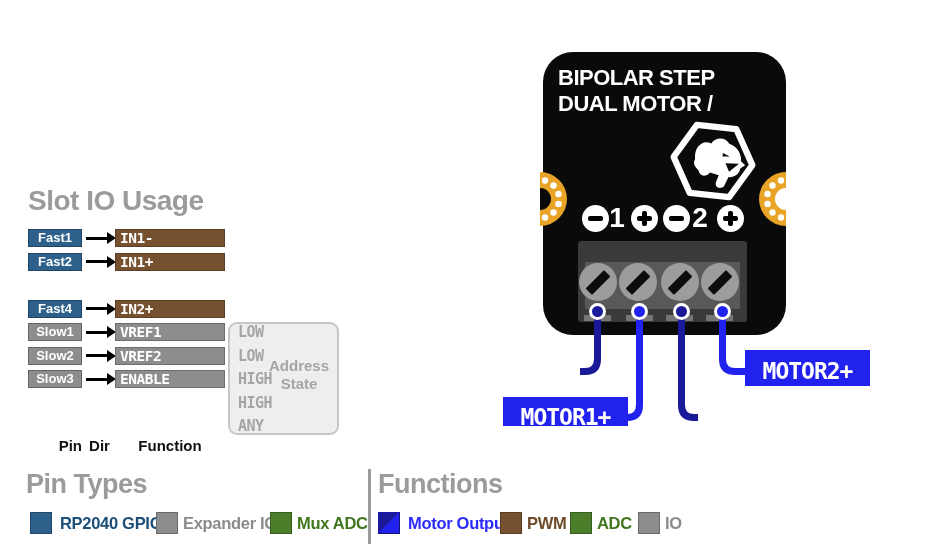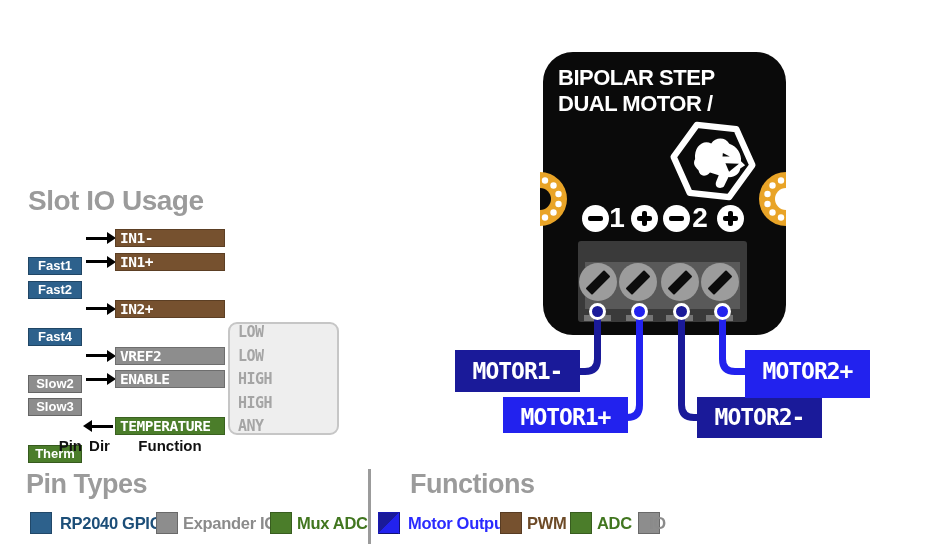--- a/index.html
+++ b/index.html
@@ -3,21 +3,21 @@
 <meta charset="utf-8">
 <style>
   html,body{margin:0;padding:0;background:#fff;}
   #stage{position:relative;width:935px;height:560px;background:#ffffff;overflow:hidden;
          font-family:"Liberation Sans", sans-serif;}
   .abs{position:absolute;}
   .section-title{font-weight:bold;font-size:28px;letter-spacing:-0.5px;color:var(--title_gray);line-height:1;}
   
   .slot-row{position:absolute;left:0;width:360px;height:18px;}
   .pinbox{position:absolute;left:28px;top:0;width:54px;height:18px;border:1px solid rgba(0,0,0,.28);
-          box-sizing:border-box;color:#fff;font-weight:bold;font-size:13px;text-align:center;line-height:16px;margin-top:28px;}
+          box-sizing:border-box;color:#fff;font-weight:bold;font-size:13px;text-align:center;line-height:16px;}
   .funcbox{position:absolute;left:115px;top:0;width:110px;height:18px;border:1px solid rgba(0,0,0,.22);
           box-sizing:border-box;color:#fff;font-weight:bold;font-size:14.5px;line-height:16px;
           font-family:"DejaVu Sans Mono", monospace;padding-left:4px;letter-spacing:-0.5px;}
   .c-blue{background:var(--steel_blue);} .c-gray{background:var(--gray);}
   .c-green{background:var(--green);} .c-brown{background:var(--brown);}
   .arrow{position:absolute;left:85px;top:0;width:29px;height:18px;}
   .arrow .shaft{position:absolute;left:1px;right:1px;top:7.5px;height:3px;background:#000;}
   .arrow.right .head{position:absolute;right:-2px;top:3px;width:0;height:0;
      border-left:9px solid #000;border-top:6px solid transparent;border-bottom:6px solid transparent;}
   .arrow.left .head{position:absolute;left:-2px;top:3px;width:0;height:0;
@@ -80,51 +80,55 @@
     <div class="funcbox c-brown">IN1+</div>
   </div>
   <div class="slot-row" style="top:299.5px">
     <div class="pinbox c-blue">Fast4</div>
     <div class="arrow right">
         <span class="shaft"></span>
         <span class="head"></span>
       </div>
     <div class="funcbox c-brown">IN2+</div>
   </div>
+  <div class="slot-row" style="top:323px">
+    <div class="pinbox c-gray">Slow1</div>
+    <div class="arrow right">
+        <span class="shaft"></span>
+        <span class="head"></span>
+      </div>
+    <div class="funcbox c-gray">VREF1</div>
+  </div>
   <div class="slot-row" style="top:346.5px">
     <div class="pinbox c-gray">Slow2</div>
     <div class="arrow right">
         <span class="shaft"></span>
         <span class="head"></span>
       </div>
     <div class="funcbox c-gray">VREF2</div>
   </div>
   <div class="slot-row" style="top:370px">
     <div class="pinbox c-gray">Slow3</div>
     <div class="arrow right">
         <span class="shaft"></span>
         <span class="head"></span>
       </div>
     <div class="funcbox c-gray">ENABLE</div>
-  </div>
-  <div class="slot-row" style="top:417px">
-    <div class="pinbox c-green">Therm</div>
-    <div class="arrow left">
-        <span class="shaft"></span>
-        <span class="head"></span>
-      </div>
-    <div class="funcbox c-green">TEMPERATURE</div>
   </div>
 
   <div class="addr-box"></div>
   <div class="addr-val" style="top:324px">LOW</div>
   <div class="addr-val" style="top:347.5px">LOW</div>
   <div class="addr-val" style="top:371px">HIGH</div>
   <div class="addr-val" style="top:394.5px">HIGH</div>
   <div class="addr-val" style="top:418px">ANY</div>
+  <div class="addr-label">
+    <div>Address</div>
+    <div>State</div>
+  </div>
 
   <div class="col-label" style="left:28px;width:54px;text-align:right;">Pin</div>
   <div class="col-label" style="left:84px;width:31px;">Dir</div>
   <div class="col-label" style="left:115px;width:110px;">Function</div>
 
   <div class="board"></div>
   <div class="board-title">
     <div>BIPOLAR STEP</div>
     <div>DUAL MOTOR /</div>
   </div>
@@ -200,54 +204,52 @@
     <path d="M597.5,311 V359 Q597.5,371.5 585,371.5 H580" fill="none" stroke="var(--navy)" stroke-width="7"></path>
     <path d="M639.5,311 V405 Q639.5,417.5 627,417.5 H625" fill="none" stroke="var(--bright_blue)" stroke-width="7"></path>
     <path d="M681.5,311 V405 Q681.5,417.5 694,417.5 H698" fill="none" stroke="var(--navy)" stroke-width="7"></path>
     <path d="M722.5,311 V359 Q722.5,371.5 735,371.5 H746" fill="none" stroke="var(--bright_blue)" stroke-width="7"></path>
     <circle cx="597.5" cy="311.5" r="7" fill="var(--navy)" stroke="#fff" stroke-width="3"></circle>
     <circle cx="639.5" cy="311.5" r="7" fill="var(--bright_blue)" stroke="#fff" stroke-width="3"></circle>
     <circle cx="681.5" cy="311.5" r="7" fill="var(--navy)" stroke="#fff" stroke-width="3"></circle>
     <circle cx="722.5" cy="311.5" r="7" fill="var(--bright_blue)" stroke="#fff" stroke-width="3"></circle>
   </svg>
 
-  <div class="motor-label f-navy" style="left:455px;top:350px;height:42px;line-height:42px;">MOTOR1-</div>
-  <div class="motor-label f-bright" style="left:503px;top:397px;height:36px;line-height:41px;">MOTOR1+</div>
-  <div class="motor-label f-navy" style="left:697px;top:397px;height:41px;line-height:41px;">MOTOR2-</div>
-  <div class="motor-label f-bright" style="left:745px;top:350px;height:48px;line-height:42px;">MOTOR2+</div>
+  <div class="motor-label f-bright" style="left:503px;top:397px;height:29px;line-height:41px;">MOTOR1+</div>
+  <div class="motor-label f-bright" style="left:745px;top:350px;height:36px;line-height:42px;">MOTOR2+</div>
 
   <div class="abs section-title" style="left:26px;top:471px;font-size:27px;">Pin Types</div>
 
   <div class="legend-item" style="left:30px;">
     <span class="swatch c-blue"></span>
     <span class="legend-text" style="left:30px;color:var(--steel_blue_text);">RP2040 GPIO</span>
   </div>
   <div class="legend-item" style="left:156px;">
     <span class="swatch c-gray"></span>
     <span class="legend-text" style="left:27px;color:var(--gray_text);">Expander IO</span>
   </div>
   <div class="legend-item" style="left:270px;">
     <span class="swatch c-green"></span>
     <span class="legend-text" style="left:27px;color:var(--green_text);">Mux ADC</span>
   </div>
 
   <div class="divider"></div>
 
-  <div class="abs section-title" style="left:378px;top:471px;font-size:27px;margin-left:32px;">Functions</div>
+  <div class="abs section-title" style="left:378px;top:471px;font-size:27px;">Functions</div>
 
   <div class="legend-item" style="left:378px;">
     <span class="swatch sw-motor"></span>
     <span class="legend-text" style="left:30px;color:var(--motor_text);">Motor Output</span>
   </div>
   <div class="legend-item" style="left:500px;">
     <span class="swatch c-brown"></span>
     <span class="legend-text" style="left:27px;color:var(--brown_text);">PWM</span>
   </div>
   <div class="legend-item" style="left:570px;">
     <span class="swatch c-green"></span>
     <span class="legend-text" style="left:27px;color:var(--green_text);text-align:center;">ADC</span>
   </div>
   <div class="legend-item" style="left:638px;">
     <span class="swatch c-gray"></span>
-    <span class="legend-text" style="left:11px;color:var(--gray_text);">IO</span>
+    <span class="legend-text" style="left:27px;color:var(--gray_text);">IO</span>
   </div>
 
 </div>
 
 </body></html>

